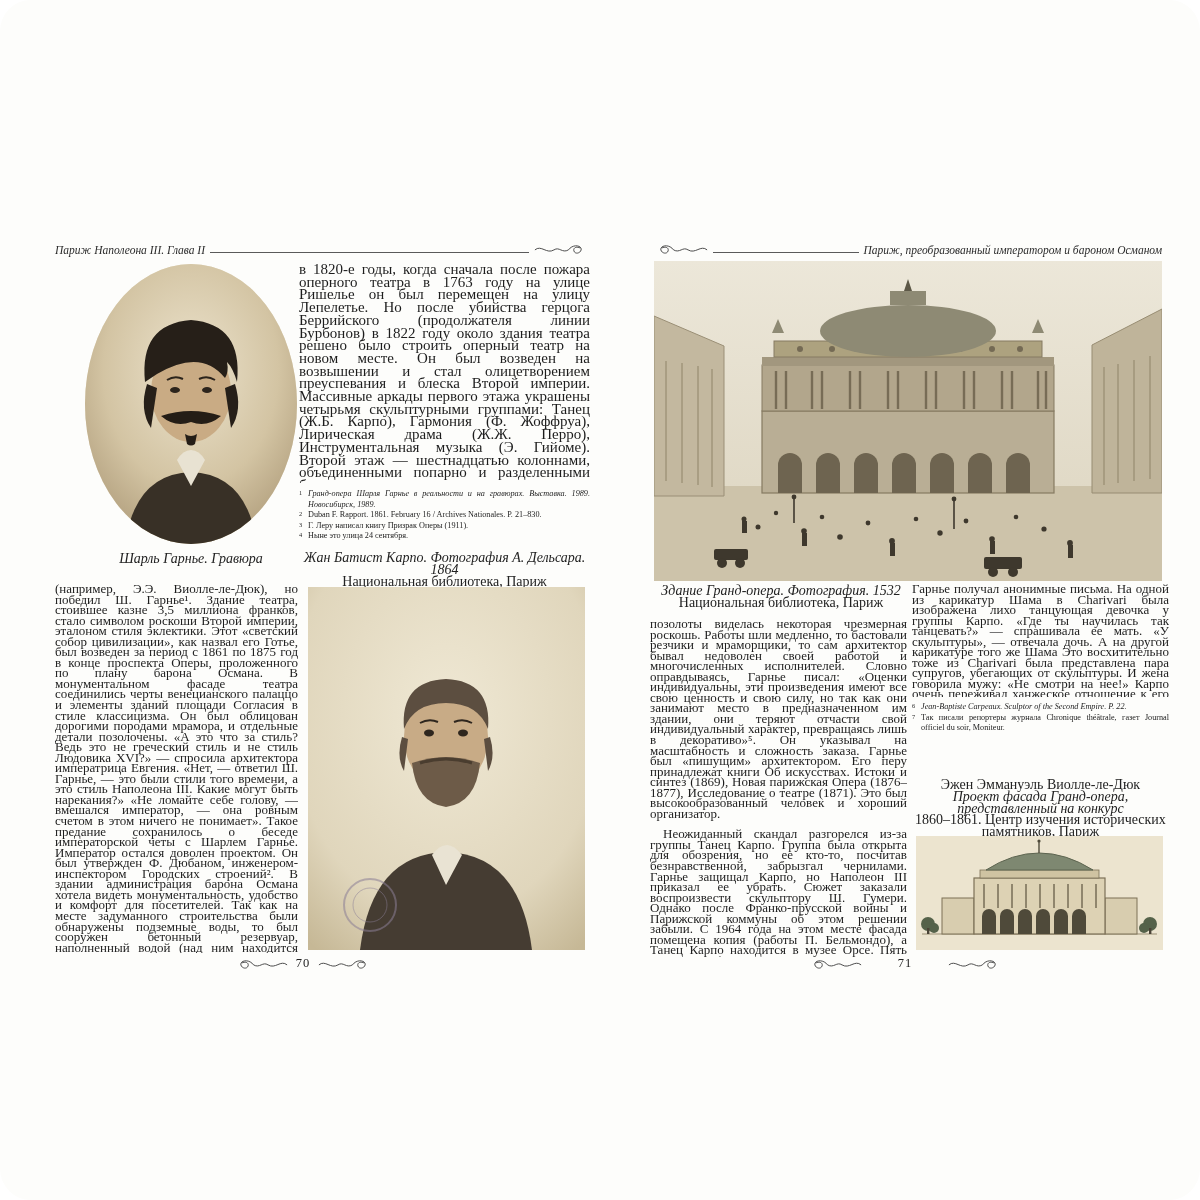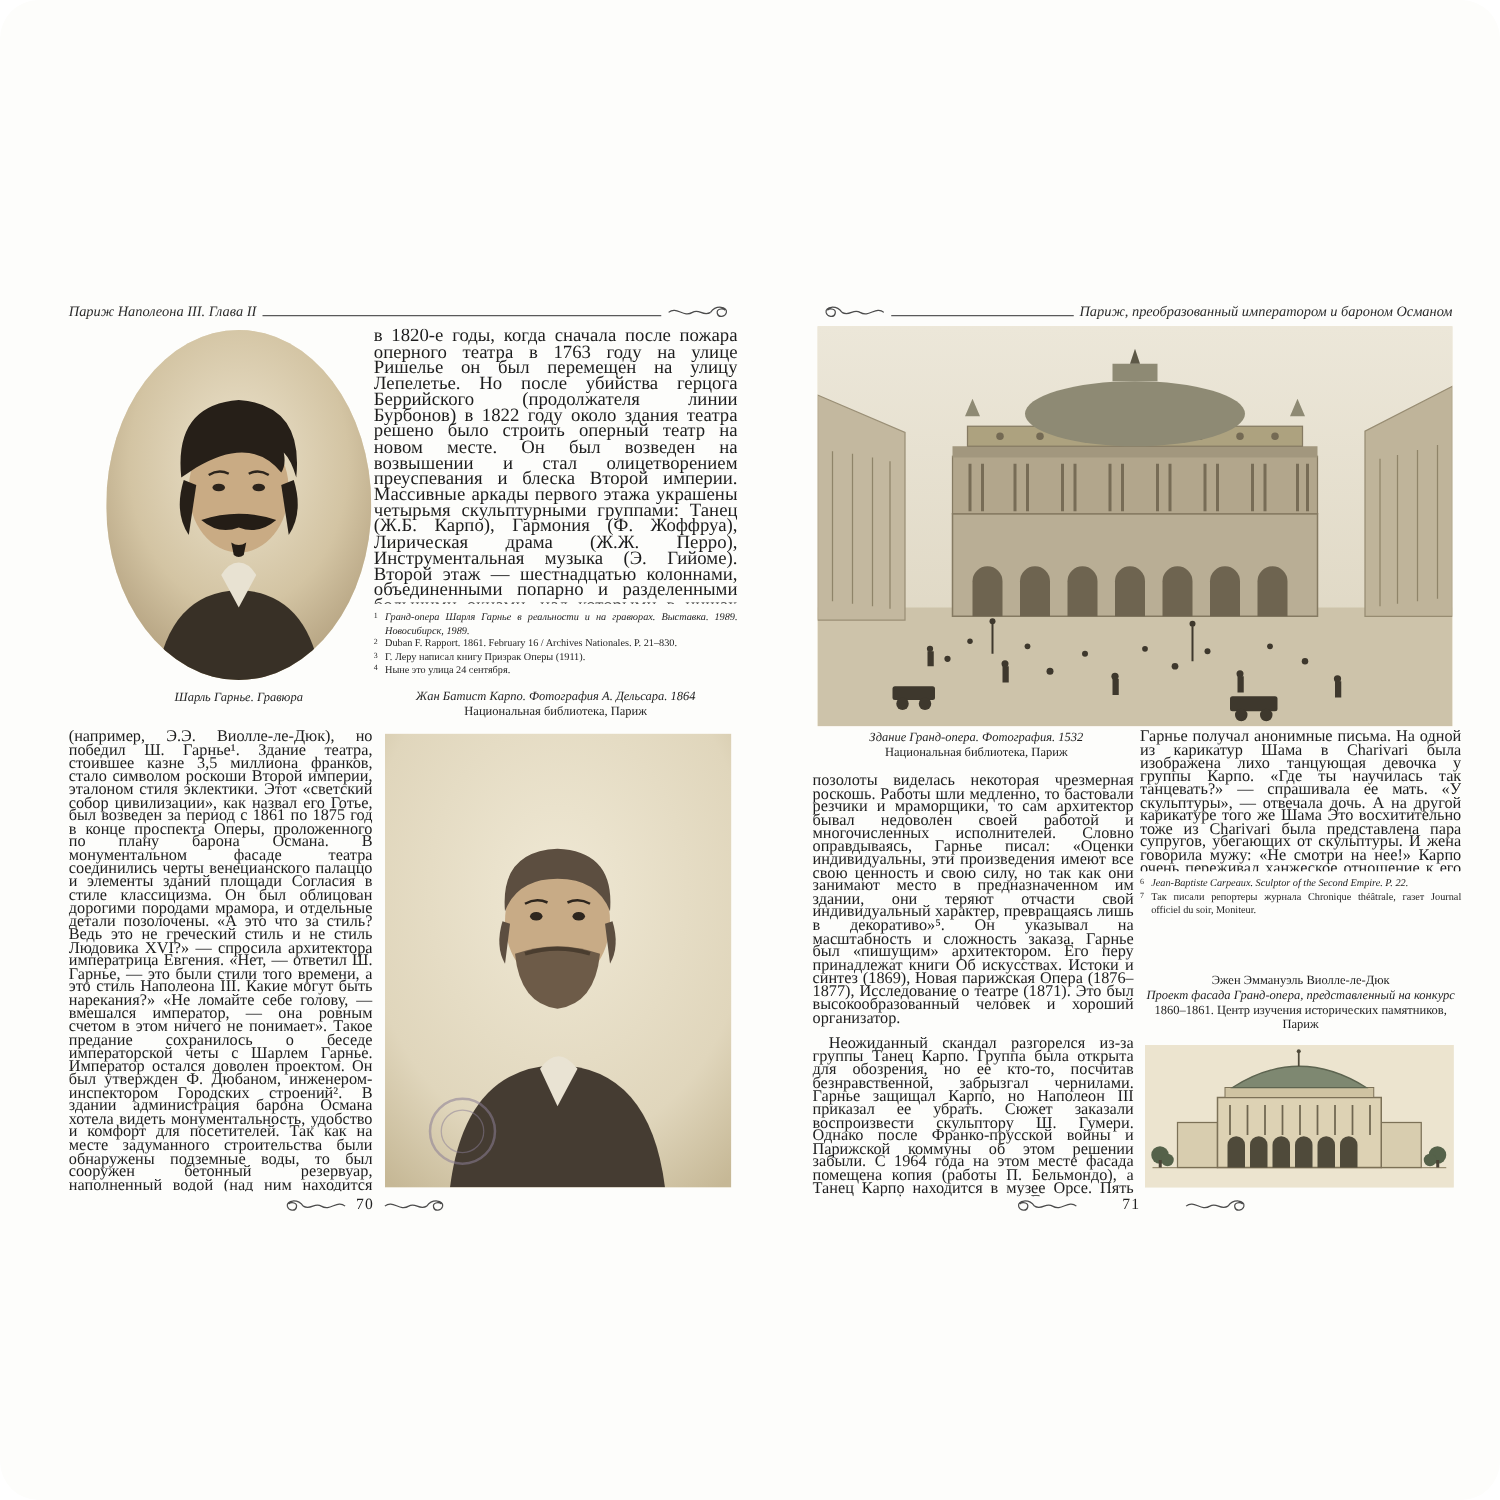--- a/index.html
+++ b/index.html
@@ -19,21 +19,21 @@
   .body-text p{margin:0;}
   .body-text p.indent{text-indent:13px;margin-top:10px;}
   .col-mid{font-size:15px;line-height:12.7px;}
 
   
   .footnotes{font-size:8.2px;line-height:10.6px;}
   .fn{position:relative;padding-left:9px;text-align:justify;}
   .fn-num{position:absolute;left:0;top:-1px;font-size:6.3px;}
 
   
-  .caption{font-size:10px;line-height:11.8px;text-align:center;color:#222;}
+  .caption{font-size:14px;line-height:11.8px;text-align:center;color:#222;}
   .cap-it{font-style:italic;}
 
   
   .plate{overflow:hidden;background:#e9e1cd;}
   .plate svg{display:block;}
   .oval{border-radius:50%;}
 
   
   .pagenum-row{display:flex;align-items:center;justify-content:center;gap:8px;}
   .pagenum{font-size:12.5px;color:#222;letter-spacing:1px;}
@@ -119,21 +119,21 @@
       <path d="M112 176 q26 -8 52 0" fill="none" stroke="#4a3d2f" stroke-width="3"></path>
       <circle cx="62" cy="318" r="26" fill="none" stroke="#8a7d96" stroke-width="2" opacity="0.55"></circle>
       <circle cx="62" cy="318" r="17" fill="none" stroke="#8a7d96" stroke-width="1" opacity="0.5"></circle>
     </svg>
   </div>
 
   <div class="abs body-text" style="left:55px;top:584px;width:243px;height:369px;">
     <p>(например, Э.Э. Виолле-ле-Дюк), но победил Ш. Гарнье¹. Здание театра, стоившее казне 3,5 миллиона франков, стало символом роскоши Второй империи, эталоном стиля эклектики. Этот «светский собор цивилизации», как назвал его Готье, был возведен за период с 1861 по 1875 год в конце проспекта Оперы, проложенного по плану барона Османа. В монументальном фасаде театра соединились черты венецианского палаццо и элементы зданий площади Согласия в стиле классицизма. Он был облицован дорогими породами мрамора, и отдельные детали позолочены. «А это что за стиль? Ведь это не греческий стиль и не стиль Людовика XVI?» — спросила архитектора императрица Евгения. «Нет, — ответил Ш. Гарнье, — это были стили того времени, а это стиль Наполеона III. Какие могут быть нарекания?» «Не ломайте себе голову, — вмешался император, — она ровным счетом в этом ничего не понимает». Такое предание сохранилось о беседе императорской четы с Шарлем Гарнье. Император остался доволен проектом. Он был утвержден Ф. Дюбаном, инженером-инспектором Городских строений². В здании администрация барона Османа хотела видеть монументальность, удобство и комфорт для посетителей. Так как на месте задуманного строительства были обнаружены подземные воды, то был сооружен бетонный резервуар, наполненный водой (над ним находится сцена). Это породило легенду о подземном озере³. Постройка здания повлекла за собой «пробивку» новых улиц: уже упоминавшегося проспекта Оперы (к 1869 году) и улицы 10 декабря, названной так в честь избрания Шарля Луи Наполеона Бонапарта президентом Республики⁴, а также улицы Мира (rue de Paix), соединившей площадь Оперы с Вандомской. Обе улицы, расположенные почти параллельно линии Больших бульваров, связали площадь с западной и восточной частями Парижа, превратив в важный транспортный узел. Решение о строительстве нового оперного театра возникло еще</p>
   </div>
 
-  <div class="abs pagenum-row" style="left:182px;top:956px;width:220px;">
+  <div class="abs pagenum-row" style="left:193px;top:956px;width:220px;">
     <svg class="orn" viewBox="0 0 64 14">
       <path d="M63 8 C56 2 50 13 42 8 C36 4 33 12 26 8" fill="none" stroke="#4c4c4c" stroke-width="1.1"></path>
       <path d="M26 8 c-5 -7 -15 -5 -14 0 c1 4 7 5 8 1 c1 -4 -4 -5 -7 -3" fill="none" stroke="#4c4c4c" stroke-width="1.1"></path>
     </svg>
     <span class="pagenum">70</span>
     <svg class="orn" viewBox="0 0 64 14">
       <path d="M1 8 C8 2 14 13 22 8 C28 4 31 12 38 8" fill="none" stroke="#4c4c4c" stroke-width="1.1"></path>
       <path d="M38 8 c5 -7 15 -5 14 0 c-1 4 -7 5 -8 1 c-1 -4 4 -5 7 -3" fill="none" stroke="#4c4c4c" stroke-width="1.1"></path>
     </svg>
   </div>

